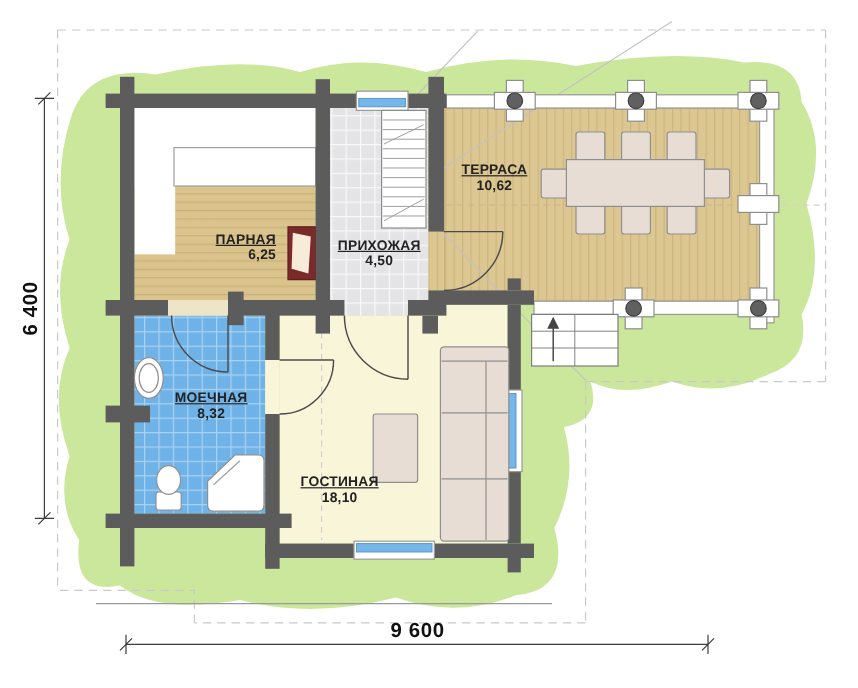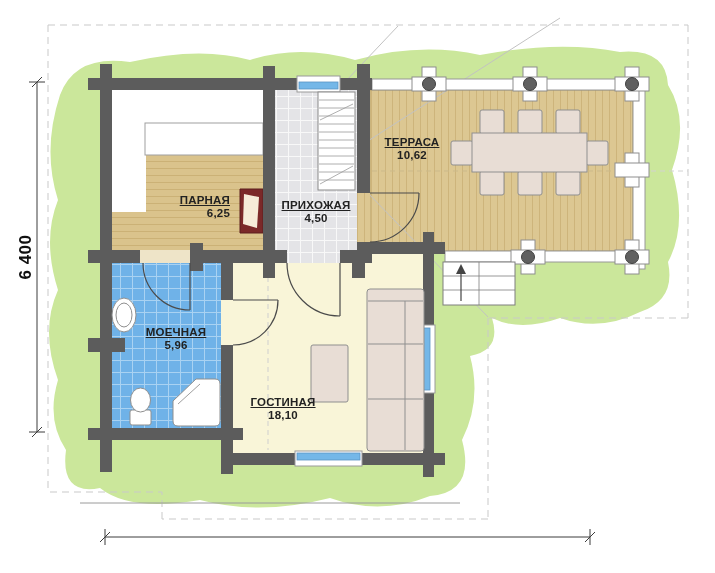--- a/index.html
+++ b/index.html
@@ -254,21 +254,22 @@
 <div class="room-label" style="left:246px;top:199px;">
   <span class="rname">ПРИХОЖАЯ</span><br>
   <span>4,50</span>
 </div>
 <div class="room-label" style="left:342px;top:136px;">
   <span class="rname">ТЕРРАСА</span><br>
   <span>10,62</span>
 </div>
 <div class="room-label" style="left:106px;top:326px;">
   <span class="rname">МОЕЧНАЯ</span><br>
-  <span>5,96</span>
+  <span>8,32</span>
 </div>
 <div class="room-label" style="left:213px;top:396px;">
   <span class="rname">ГОСТИНАЯ</span><br>
   <span>18,10</span>
 </div>
 
 <div class="dim-label dim-left" style="left:-34px;top:247px;">6 400</div>
+<div class="dim-label" style="left:288px;top:516px;">9 600</div>
 </div>
 
 </body></html>

